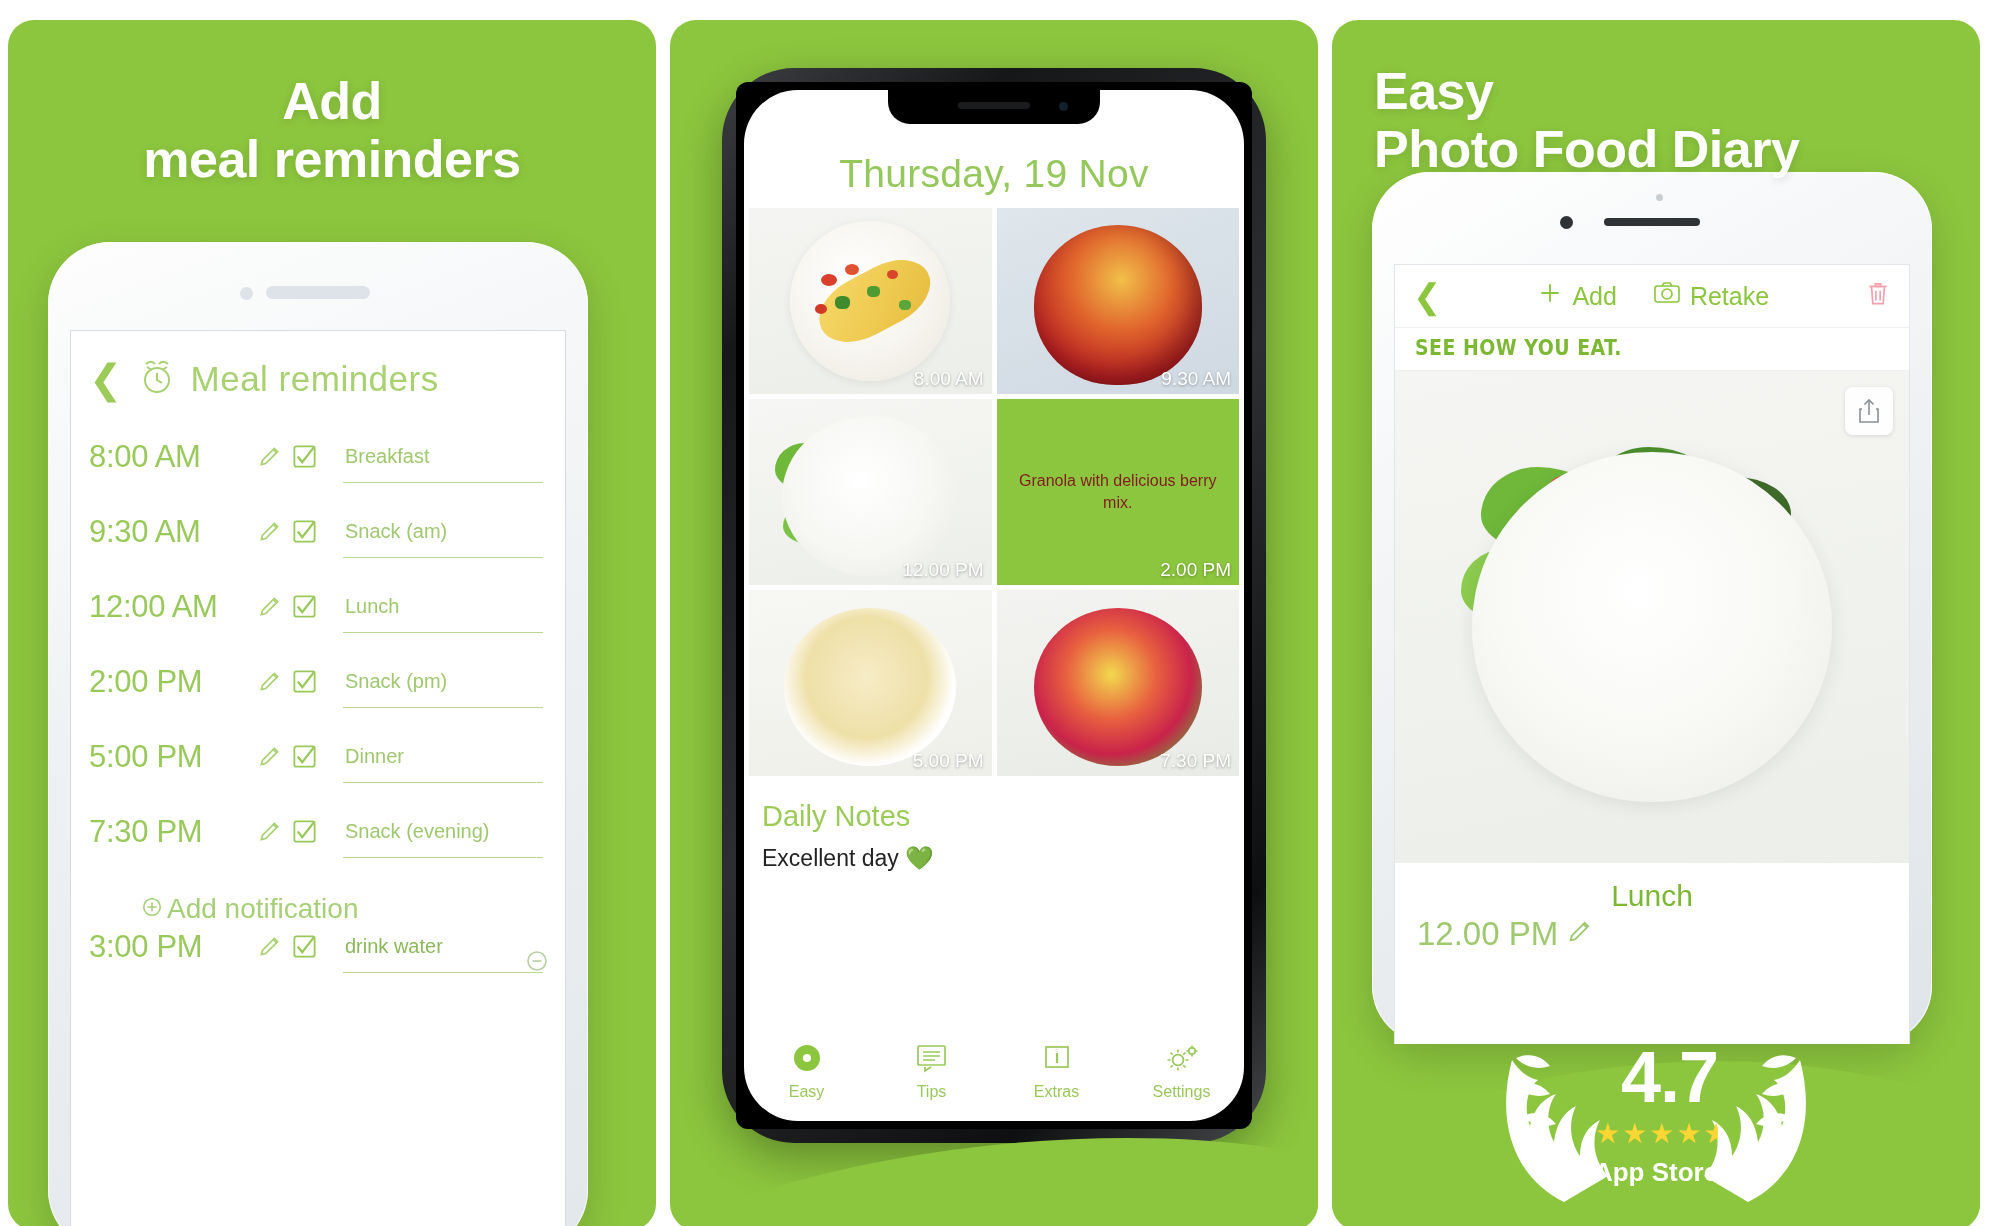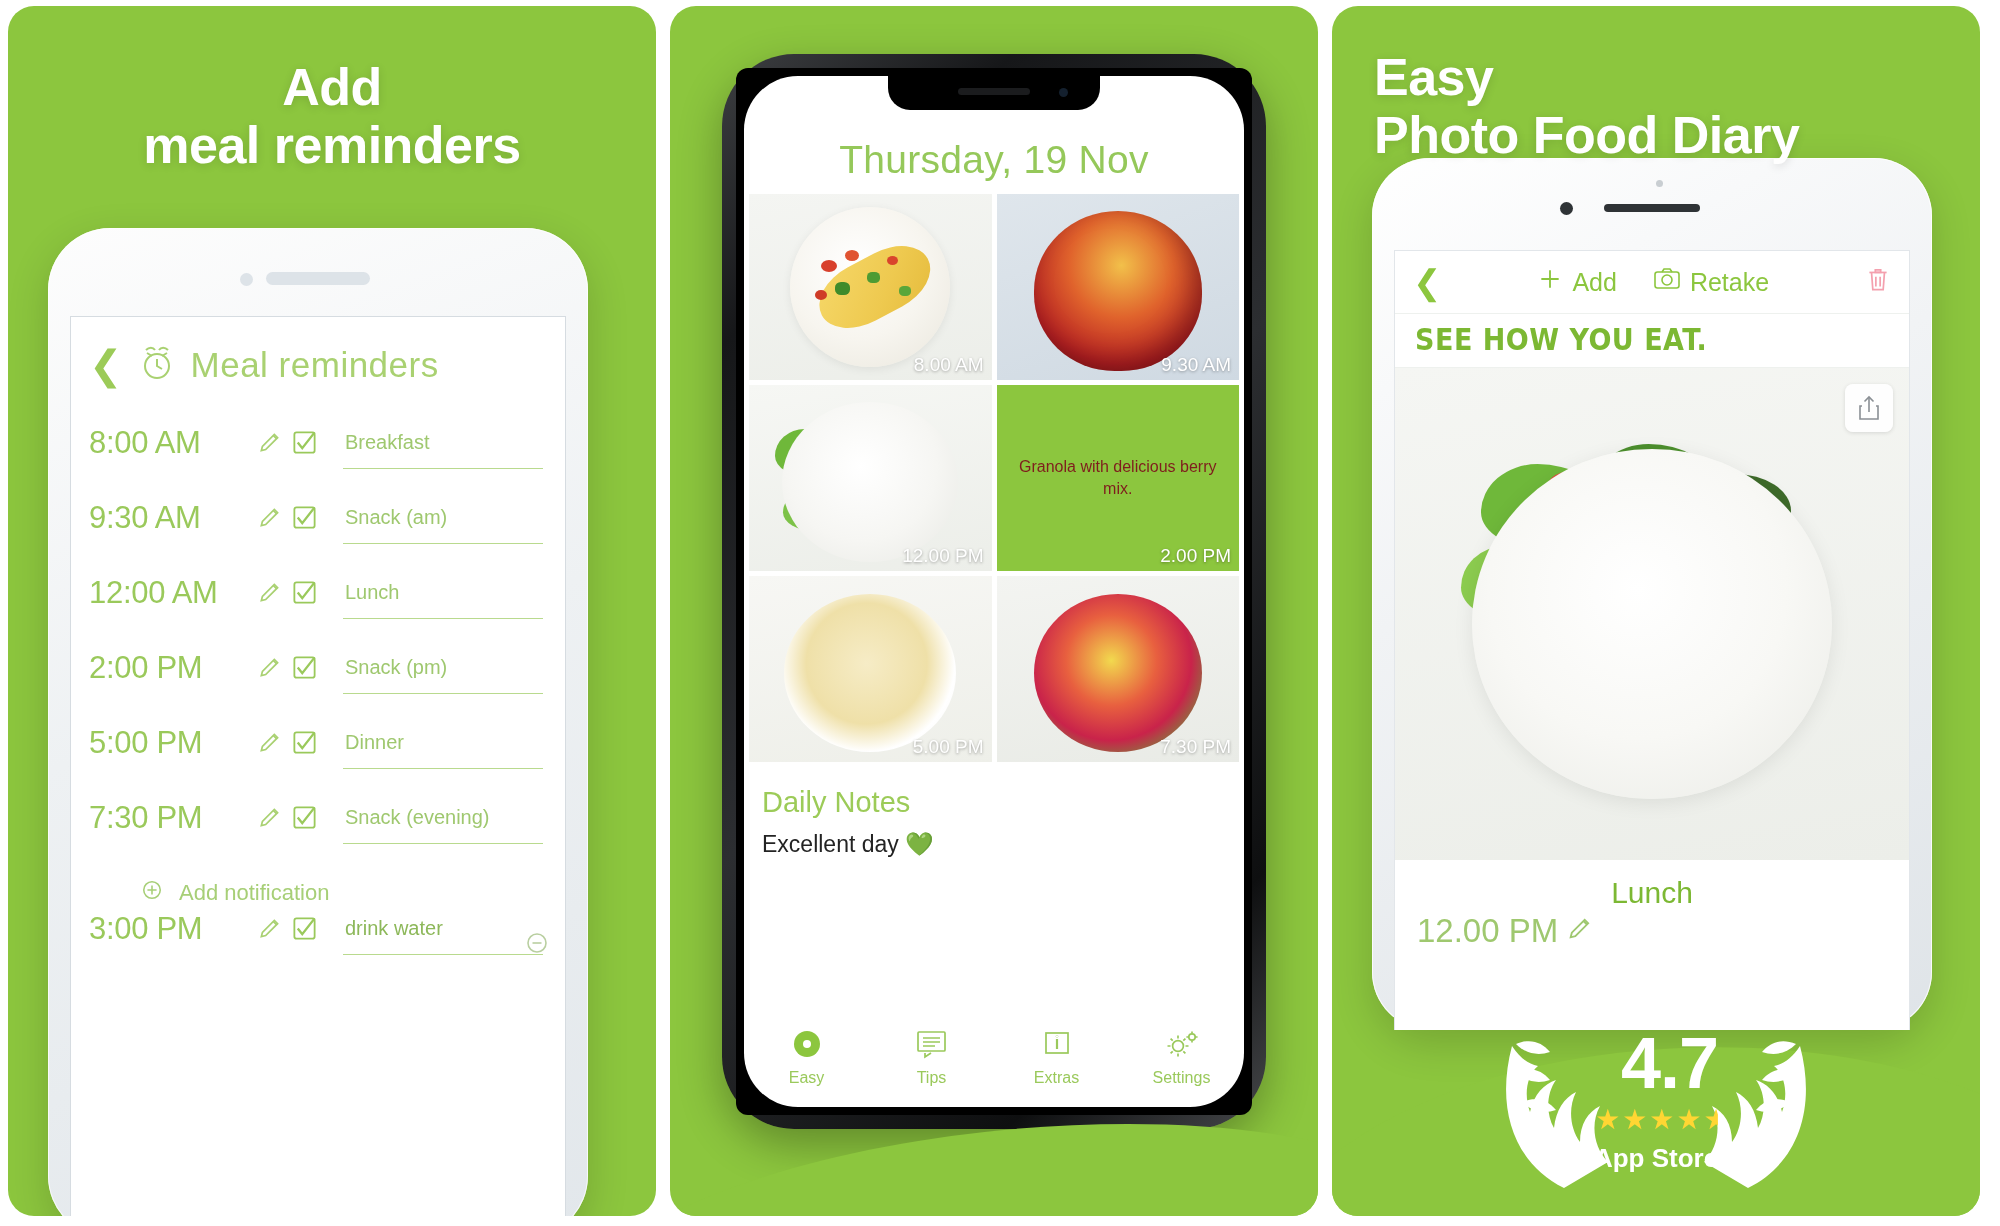--- a/index.html
+++ b/index.html
@@ -8,21 +8,21 @@
     background: #ffffff;
     font-family: "Liberation Sans", sans-serif;
     overflow: hidden;
   }
   .stage {
     position: relative;
     width: 2000px; height: 1226px;
     background: #ffffff;
     display: flex;
     gap: 14px;
-    padding: 6px 8px;
+    padding: 20px 8px;
   }
 
   
   .panel {
     position: relative;
     background: #8cc63e;
     border-radius: 26px;
     overflow: hidden;
     flex: 0 0 auto;
   }
@@ -106,23 +106,23 @@
   .rem-check { flex: 0 0 auto; width: 52px; padding-top: 6px; }
   .rem-label-wrap { flex: 1 1 auto; }
   .rem-label {
     font-size: 20px; color: #9fc86f; padding: 8px 0 14px 2px;
     border-bottom: 1.5px solid #b9da8e;
   }
   .rem-remove {
     position: absolute; right: -6px; top: 22px;
   }
   .rem-add {
-    display: flex; align-items: center; gap: 16px;
+    display: flex; align-items: center; gap: 4px;
     padding: 6px 0 0 52px;
-    color: #a7cf77; font-size: 22px;
+    color: #a7cf77; font-size: 28px;
   }
 
   
   .phone-dark {
     position: absolute;
     left: 52px; top: 48px;
     width: 544px; height: 1075px;
     background: linear-gradient(135deg,#3d3f42 0%, #161719 18%, #2c2e31 50%, #0e0f10 84%, #46484b 100%);
     border-radius: 72px;
     padding: 14px;
@@ -265,21 +265,21 @@
   .tb-item {
     display: flex; align-items: center; gap: 9px;
     font-size: 25px; color: #8cc63e;
   }
   .logo-strip {
     border-top: 1px solid #eef1ee;
     border-bottom: 1px solid #eef1ee;
     padding: 8px 20px 10px;
   }
   .logo-txt {
-    font-size: 30px; font-weight: bold; color: #7cb833;
+    font-size: 21px; font-weight: bold; color: #7cb833;
     font-family: "DejaVu Sans", sans-serif;
     letter-spacing: .5px;
     font-stretch: condensed;
     transform: scaleX(.92);
     transform-origin: left center;
   }
   .photo-area {
     position: relative;
     height: 492px;
     background: #eef1f4;

